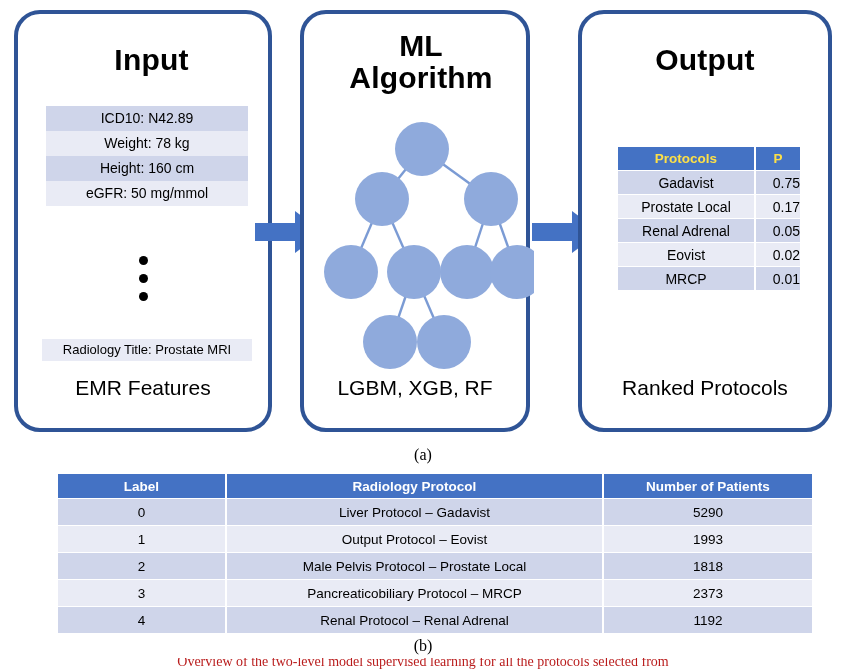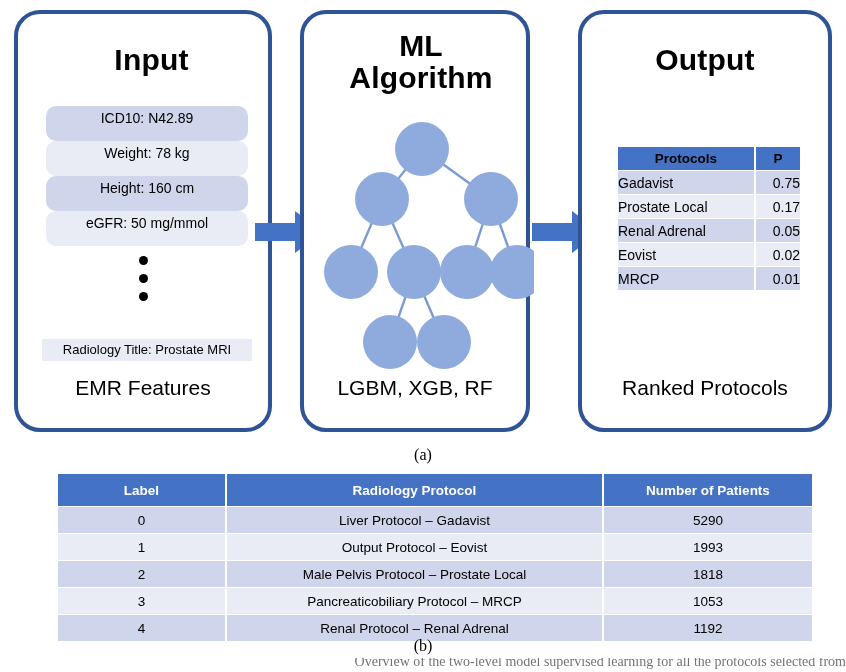--- a/index.html
+++ b/index.html
@@ -50,25 +50,24 @@
   }
 
   
   .feature-list {
     position: absolute;
     left: 28px;
     top: 92px;
     width: 202px;
   }
   .feature-row {
-    height: 35px;
+    height: 25px;
     line-height: 25px;
     text-align: center;
     font-size: 14px;
-    border-radius: 10px;
   }
   .tint-dark  { background: #CFD5EA; }
   .tint-light { background: #E9EBF5; }
 
   .dots {
     position: absolute;
     left: 0; right: 0;
     top: 242px;
     text-align: center;
   }
@@ -120,26 +119,26 @@
     border-spacing: 0 1px;
     font-size: 14px;
   }
   #prob-table th, #prob-table td {
     padding: 0;
     height: 23px;
     font-weight: normal;
   }
   #prob-table thead th {
     background: #4472C4;
-    color: #000000;
+    color: #fde047;
     font-weight: bold;
     font-size: 13.5px;
   }
   #prob-table thead th.col-p { border-left: 2px solid #ffffff; }
-  #prob-table td.col-name { }
+  #prob-table td.col-name { text-align: center; }
   #prob-table td.col-p {
     text-align: right;
     width: 44px;
     border-left: 2px solid #ffffff;
   }
 
   
   .figlabel {
     position: absolute;
     left: 0; right: 0;
@@ -164,21 +163,21 @@
   #protocol-table th, #protocol-table td {
     padding: 0;
     height: 26px;
     text-align: center;
     font-weight: normal;
   }
   #protocol-table thead th {
     background: #4472C4;
     color: #ffffff;
     font-weight: bold;
-    height: 32px;
+    height: 24px;
   }
   #protocol-table thead th + th { border-left: 2px solid #ffffff; }
   #protocol-table tbody td + td { border-left: 2px solid #ffffff; margin-left: 44px; }
   .col-label    { width: 167px; }
   .col-protocol { width: 375px; }
   .col-count    { width: 208px; }
 
   
   #caption-clip {
     position: absolute;
@@ -186,24 +185,24 @@
     top: 658px;
     width: 846px;
     height: 14px;
     overflow: hidden;
   }
   #caption-clip .caption-text {
     position: absolute;
     top: -4px;
     left: 0;
     width: 846px;
-    text-align: right;
+    text-align: center;
     font-family: "Liberation Serif", serif;
     font-size: 14px;
-    color: #737373;
+    color: #b91c1c;
     white-space: nowrap;
   }
 </style>
 </head>
 <body>
 
 <div class="panel" id="panel-input">
   <div class="panel-title">Input</div>
 
   <div class="feature-list">
@@ -328,21 +327,21 @@
       <td class="tint-light">1993</td>
     </tr>
     <tr>
       <td class="tint-dark">2</td>
       <td class="tint-dark">Male Pelvis Protocol – Prostate Local</td>
       <td class="tint-dark">1818</td>
     </tr>
     <tr>
       <td class="tint-light">3</td>
       <td class="tint-light">Pancreaticobiliary Protocol – MRCP</td>
-      <td class="tint-light">1053</td>
+      <td class="tint-light">2373</td>
     </tr>
     <tr>
       <td class="tint-dark">4</td>
       <td class="tint-dark">Renal Protocol – Renal Adrenal</td>
       <td class="tint-dark">1192</td>
     </tr>
   </tbody>
 </table>
 
 <div class="figlabel" id="label-b">(b)</div>

